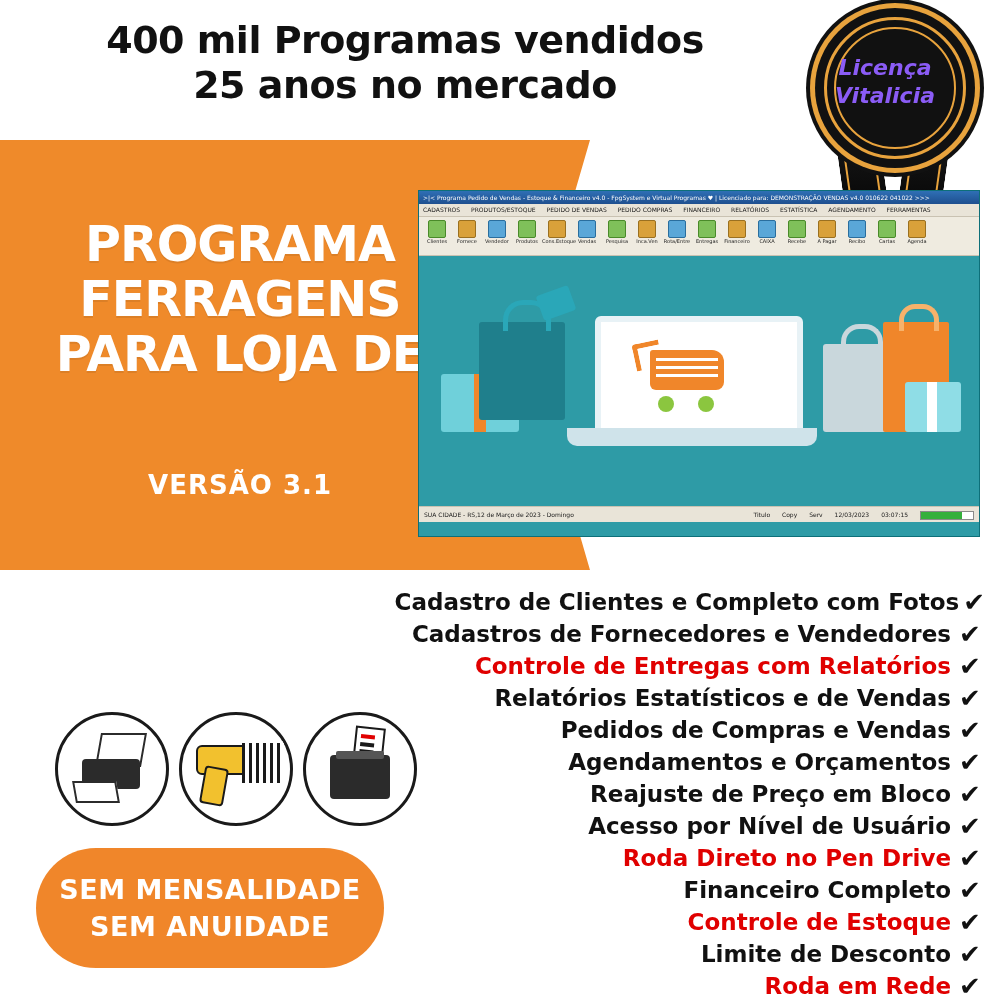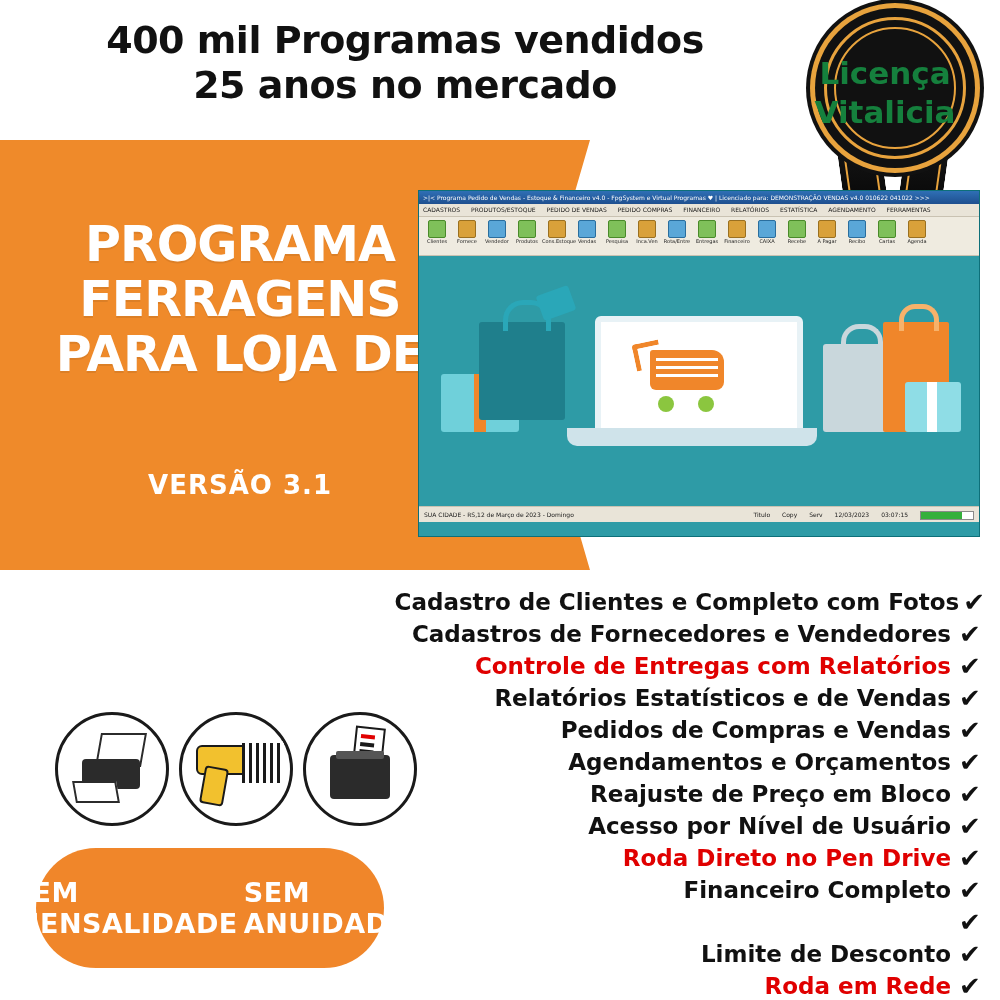--- a/index.html
+++ b/index.html
@@ -90,25 +90,26 @@
     position: absolute;
     top: 19px; left: 19px; right: 19px; bottom: 19px;
     border-radius: 50%;
     border: 2px solid #e8a33d;
   }
   .seal .seal-text {
     position: absolute;
     top: 46px; left: 0;
     width: 160px;
     text-align: center;
-    color: #15803d;
+    color: #8b5cf6;
     font-weight: bold;
-    font-size: 31px;
+    font-size: 22px;
     line-height: 1.25;
     z-index: 3;
+    font-style: italic;
   }
   .seal .seal-text span { display: block; }
 
   
   .hero {
     position: absolute;
     top: 140px; left: 0;
     width: 1000px;
     height: 430px;
   }
@@ -433,20 +434,21 @@
   }
 
   
   .nomonthly {
     position: absolute;
     top: 848px; left: 36px;
     width: 348px; height: 120px;
     background: #f0862a;
     border-radius: 60px;
     display: flex;
+    flex-direction: column;
     align-items: center;
     justify-content: center;
     gap: 6px;
   }
   .nomonthly div {
     color: #ffffff;
     font-weight: bold;
     font-size: 27px;
     letter-spacing: 0.5px;
   }
@@ -583,20 +585,21 @@
   </div>
   <div class="feature-row red">
     <div class="feature-text">Roda Direto no Pen Drive</div>
     <div class="check">✔</div>
   </div>
   <div class="feature-row">
     <div class="feature-text">Financeiro Completo</div>
     <div class="check">✔</div>
   </div>
   <div class="feature-row red">
+    <div class="feature-text">Controle de Estoque</div>
     <div class="check">✔</div>
   </div>
   <div class="feature-row">
     <div class="feature-text">Limite de Desconto</div>
     <div class="check">✔</div>
   </div>
   <div class="feature-row red">
     <div class="feature-text">Roda em Rede</div>
     <div class="check">✔</div>
   </div>

